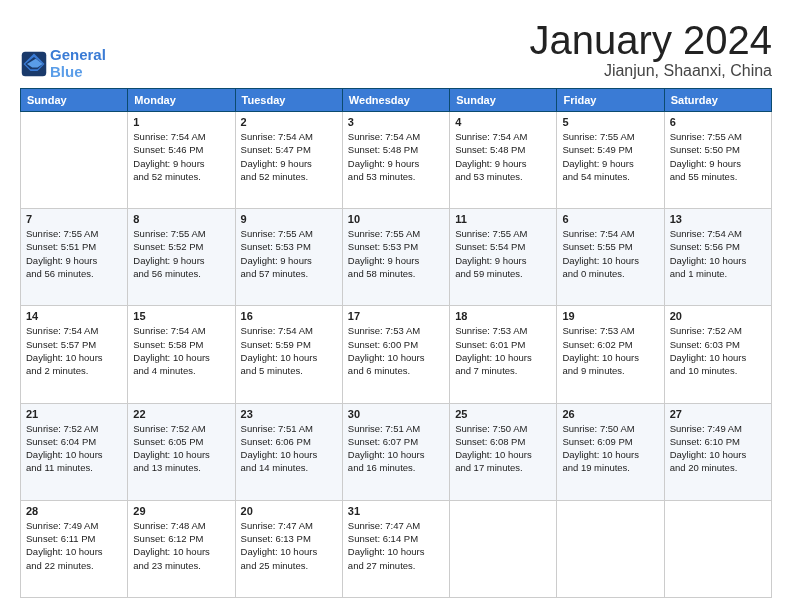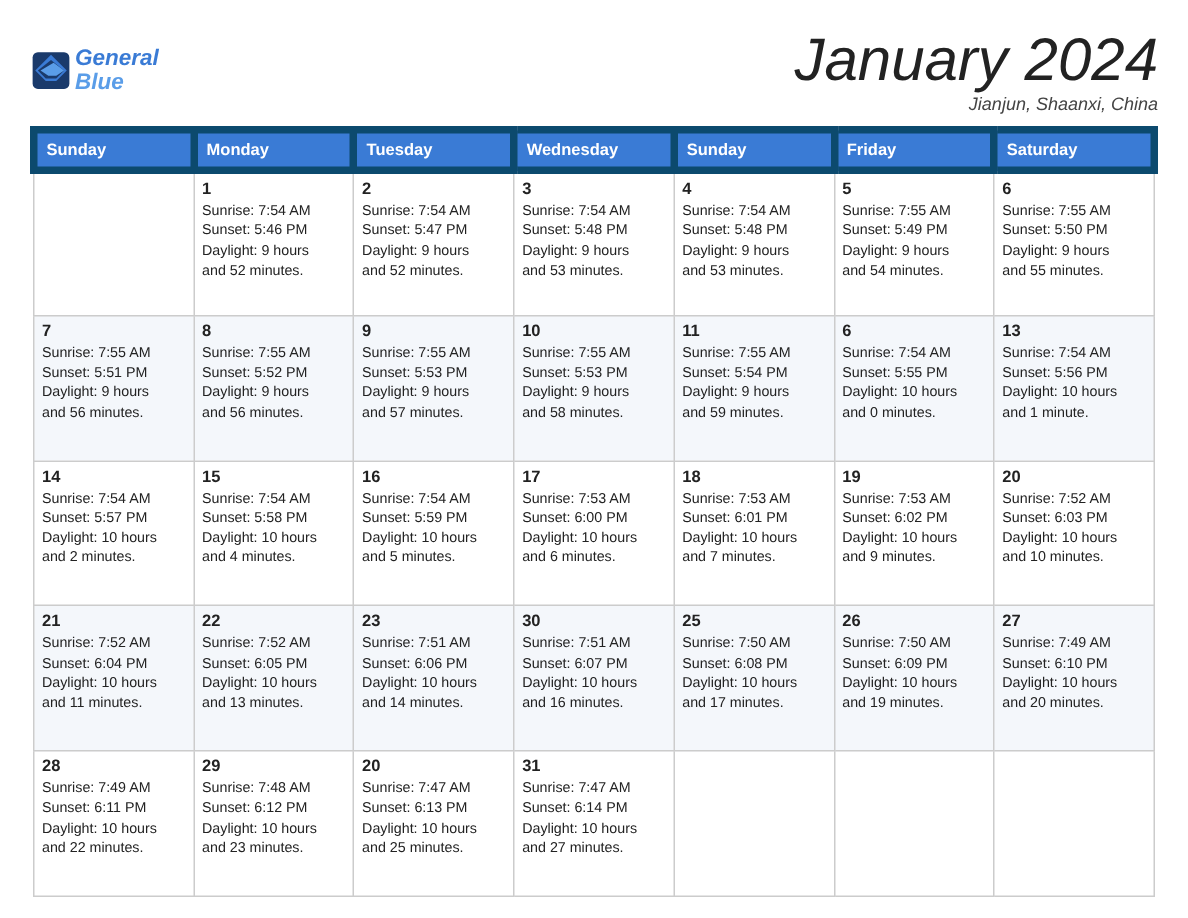--- a/index.html
+++ b/index.html
@@ -12,24 +12,23 @@
     }
     .page {
       width: 792px;
       height: 612px;
       padding: 18px 20px 14px 20px;
       display: flex;
       flex-direction: column;
     }
     .header {
       display: flex;
-      align-items: center;
+      align-items: flex-end;
       justify-content: space-between;
       margin-bottom: 8px;
-      font-style: italic;
     }
     .logo {
       display: flex;
       align-items: center;
       gap: 0px;
     }
     .logo-text {
       font-size: 15px;
       font-weight: bold;
       color: #1a1a2e;
@@ -46,37 +45,37 @@
     .title-block {
       text-align: right;
     }
     .month-title {
       font-size: 40px;
       font-weight: normal;
       color: #222;
       line-height: 1.1;
     }
     .subtitle {
-      font-size: 12px;
+      font-size: 16px;
       color: #444;
     }
     .calendar {
       width: 100%;
       border-collapse: collapse;
       flex: 1;
       font-size: 10.5px;
     }
     .calendar th {
       background: #3a7bd5;
       color: #fff;
       text-align: left;
       padding: 5px 6px;
       font-size: 11px;
       font-weight: bold;
-      border: 5px solid #0c4a6e;
+      border: 1px solid #0c4a6e;
     }
     .calendar td {
       border: 1px solid #ccc;
       vertical-align: top;
       padding: 4px 5px;
       width: calc(100% / 7);
       height: 82px;
       color: #222;
     }
     .day-num {

